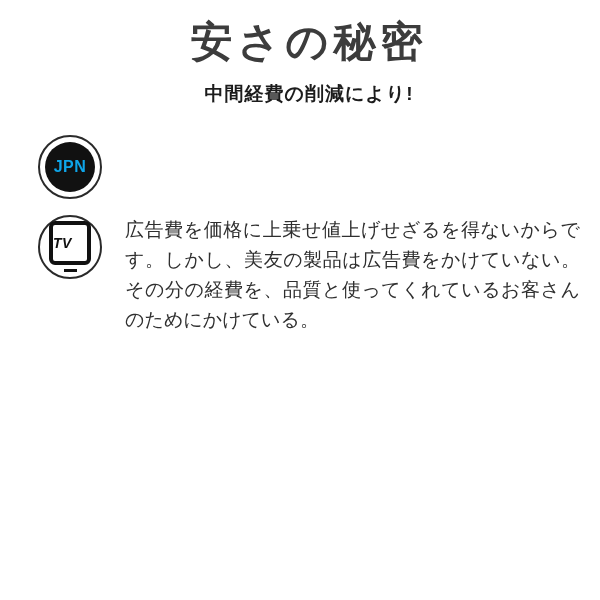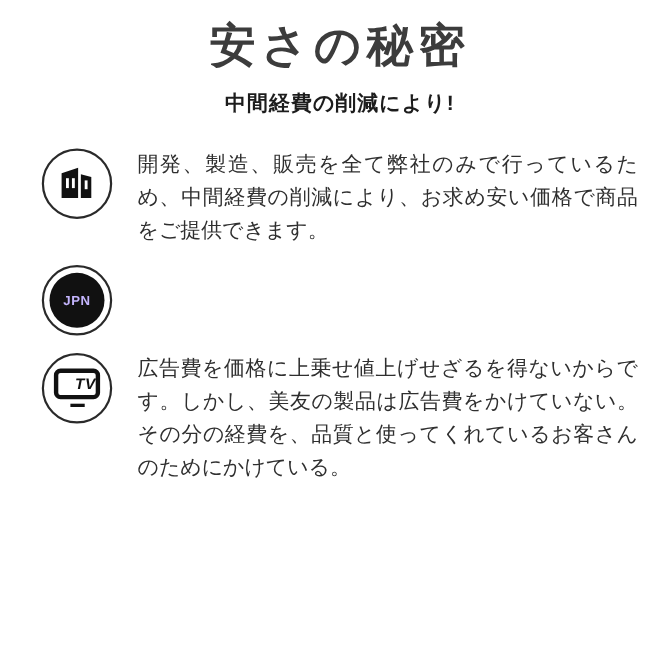--- a/index.html
+++ b/index.html
@@ -61,40 +61,40 @@
   .jpn-disc {
     width: 50px;
     height: 50px;
     border-radius: 50%;
     background: #111111;
     display: flex;
     align-items: center;
     justify-content: center;
   }
   .jpn-disc span {
-    color: #c4b5fd;
+    color: #0ea5e9;
     font-family: "Liberation Sans", "DejaVu Sans", sans-serif;
     font-weight: 700;
-    font-size: 12px;
+    font-size: 16px;
     letter-spacing: 0.5px;
   }
   
   .tv-box {
     display: flex;
     flex-direction: column;
     align-items: center;
   }
   .tv-screen {
     width: 42px;
-    height: 28px;
+    height: 44px;
     border: 4px solid #111111;
     border-radius: 6px;
     display: flex;
     align-items: center;
-    justify-content: flex-end;
+    justify-content: flex-start;
   }
   .tv-screen span {
     font-family: "Liberation Sans", "DejaVu Sans", sans-serif;
     font-weight: 700;
     font-style: italic;
     font-size: 14px;
     color: #111111;
     letter-spacing: 0.5px;
   }
   .tv-stand {
@@ -109,32 +109,20 @@
 
 <div class="page">
 
   <div class="header">
     <div class="title">安さの秘密</div>
     <div class="subtitle">中間経費の削減により!</div>
   </div>
 
   <div class="rows">
 
-    <div class="row">
-      <div class="icon-wrap">
-        <svg width="40" height="40" viewBox="0 0 40 40" aria-hidden="true">
-          <polygon points="6,10.5 21,5.5 21,33 6,33" fill="#111111"></polygon>
-          <rect x="10" y="15" width="2.6" height="9" fill="#ffffff"></rect>
-          <rect x="15.4" y="15" width="2.6" height="9" fill="#ffffff"></rect>
-          <polygon points="23.5,11.5 33,14 33,33 23.5,33" fill="#111111"></polygon>
-          <rect x="27" y="17" width="2.6" height="8" fill="#ffffff"></rect>
-        </svg>
-      </div>
-      <div class="row-text">開発、製造、販売を全て弊社のみで行っているため、中間経費の削減により、お求め安い価格で商品をご提供できます。</div>
-    </div>
 
     <div class="row">
       <div class="icon-wrap">
         <div class="jpn-disc">
           <span>JPN</span>
         </div>
       </div>
     </div>
 
 

